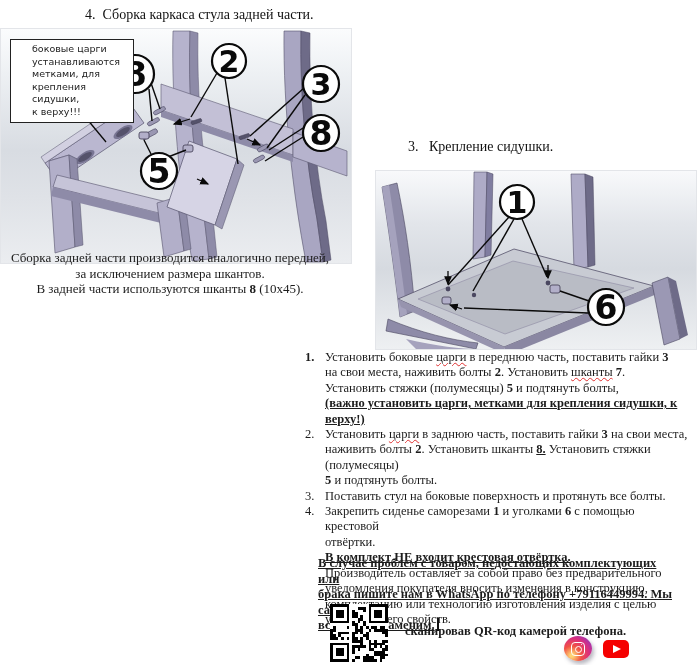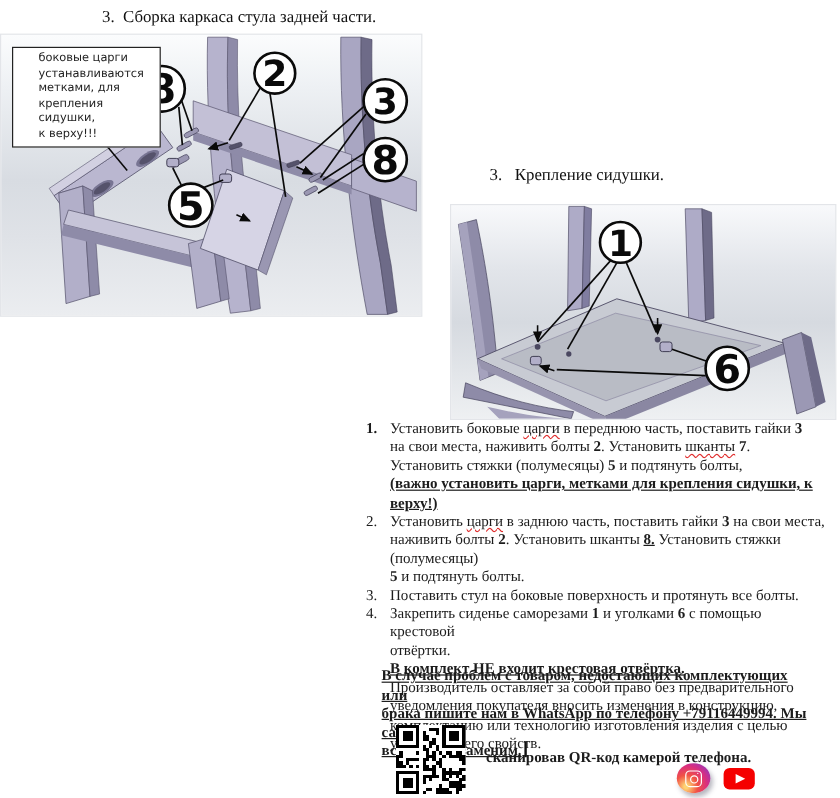--- a/index.html
+++ b/index.html
@@ -39,21 +39,21 @@
   #yt{left:603px;top:640px;width:26px;height:18px;background:#f50000;border-radius:5px;}
   #yt .tri{position:absolute;left:10px;top:4.5px;width:0;height:0;
       border-left:8px solid #fff;border-top:4.5px solid transparent;border-bottom:4.5px solid transparent;}
   svg text.callout{font-family:"DejaVu Sans","Liberation Sans",sans-serif;font-weight:bold;fill:#0a0a0a;}
 </style>
 </head>
 <body>
 
 <div class="page">
 
-  <div class="abs title pre" style="left:85px;top:7px;">3.  Сборка каркаса стула задней части.</div>
+  <div class="abs title pre" style="left:85px;top:7px;">4.  Сборка каркаса стула задней части.</div>
 
   <div class="abs diagram" id="diagram-back">
     <svg width="350" height="234" viewBox="0 0 350 234">
       <defs>
         <marker id="arr" markerWidth="8" markerHeight="8" refX="6" refY="3" orient="auto">
           <path d="M0,0 L7,3 L0,6 Z" fill="#0a0a0a"></path>
         </marker>
       </defs>
 
       <path d="M172,2 L189,2 C187,60 191,118 202,178 L208,230 L191,232 C179,160 170,75 172,2 Z" fill="#b6b3cd" stroke="#5a5770" stroke-width="0.6"></path>
@@ -138,20 +138,21 @@
       </g>
     </svg>
     
     <div class="abs notebox">боковые царги
 устанавливаются
 метками, для
 крепления сидушки,
 к верху!!!</div>
   </div>
 
+  <div class="abs" id="back-note"><span>Сборка задней части производится аналогично передней,</span><br><span>за исключением размера шкантов.</span><br><span>В задней части используются шканты </span><span class="b">8</span><span> (10x45).</span></div>
 
   <div class="abs title pre" style="left:408px;top:139px;text-align:right;">3.   Крепление сидушки.</div>
 
   <div class="abs diagram" id="diagram-seat">
     <svg width="320" height="178" viewBox="0 0 320 178">
 
       <polygon points="98,1 111,1 109,86 97,88" fill="#aeabc7" stroke="#55526b" stroke-width="0.6"></polygon>
       <polygon points="111,1 117,3 115,84 109,86" fill="#807da0" stroke="#4a4760" stroke-width="0.5"></polygon>
       <polygon points="195,3 209,3 212,96 198,98" fill="#aeabc7" stroke="#55526b" stroke-width="0.6"></polygon>
       <polygon points="209,3 217,6 219,94 212,96" fill="#6e6b88" stroke="#4a4760" stroke-width="0.5"></polygon>

